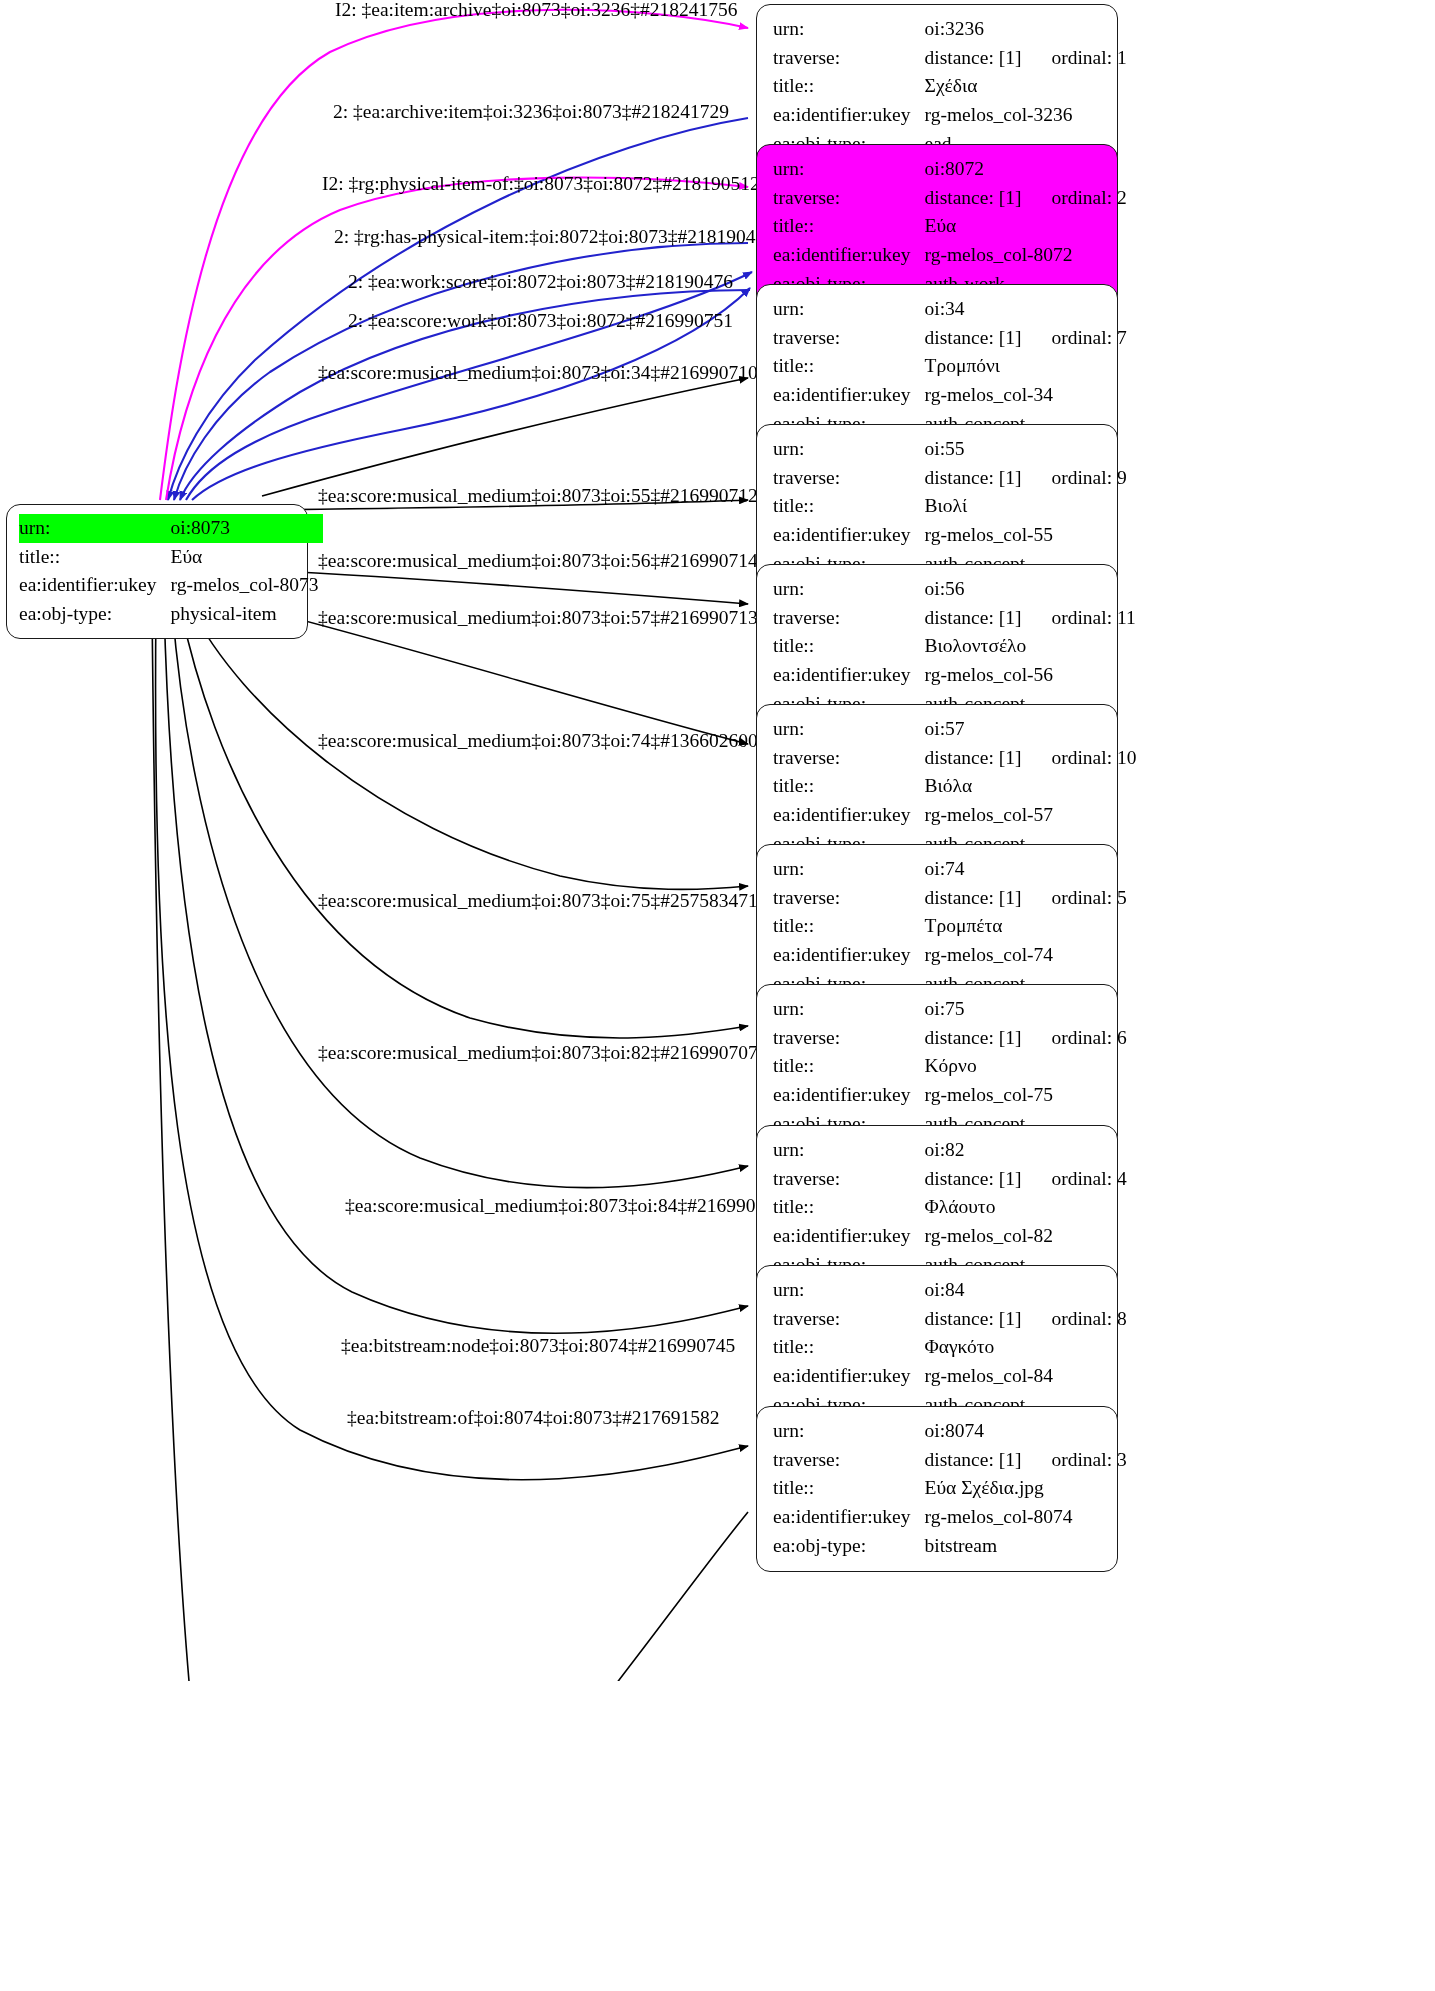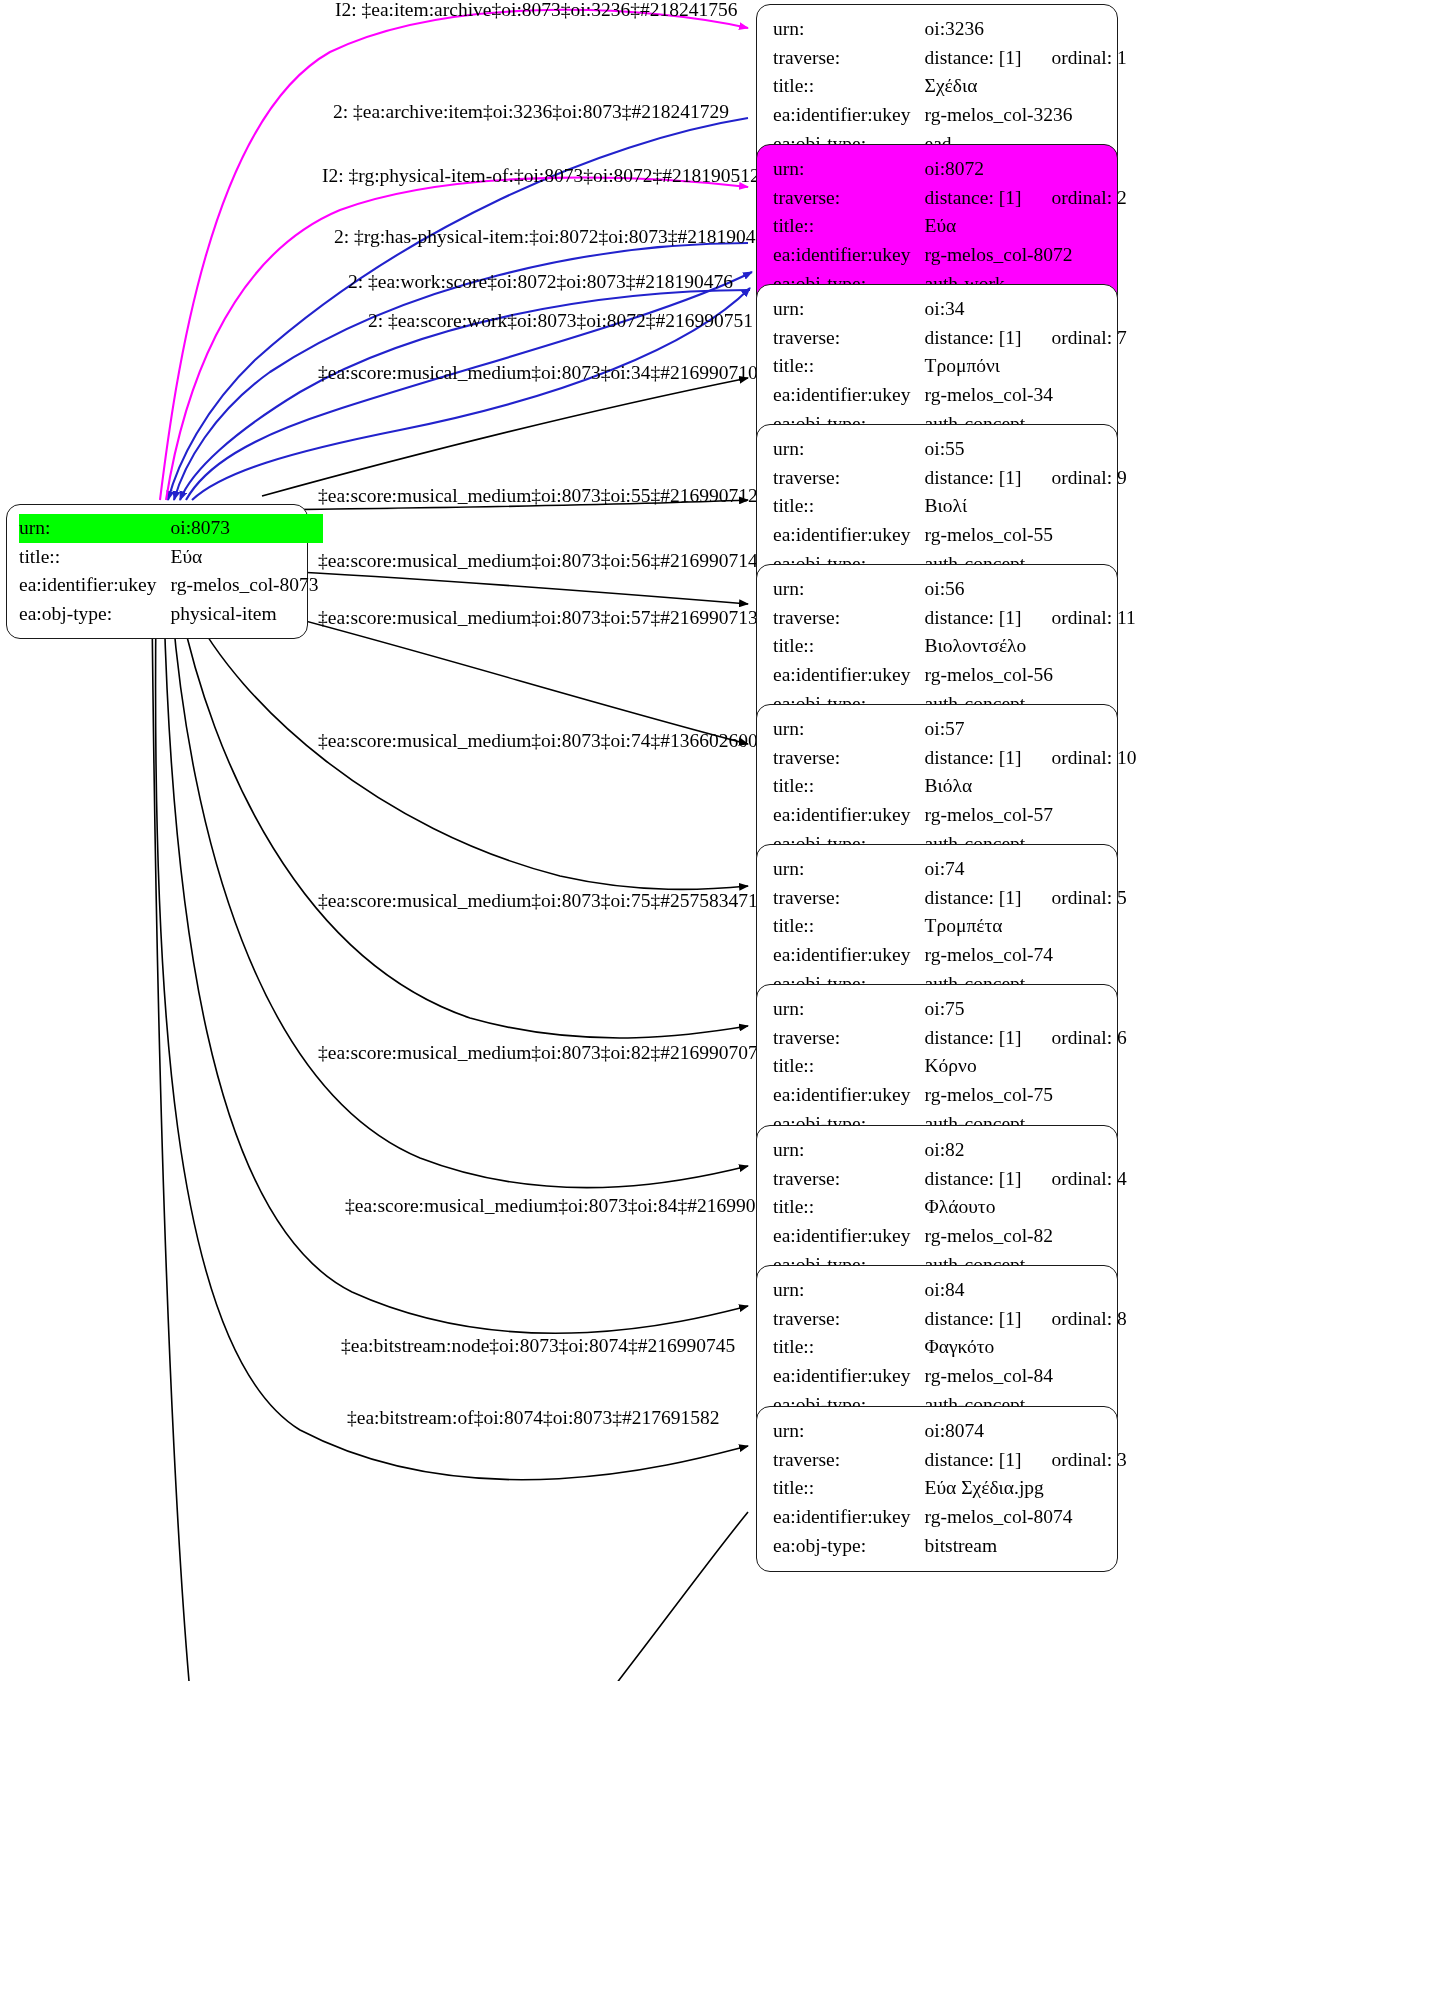--- a/index.html
+++ b/index.html
@@ -125,24 +125,24 @@
 
     <path d="M 164 606 C 172 900 208 1220 352 1292 C 520 1368 700 1318 748 1306" fill="none" stroke="#000000" stroke-width="1.6" marker-end="url(#arrow-black)"></path>
 
     <path d="M 156 606 C 152 980 170 1350 300 1430 C 480 1524 700 1458 748 1446" fill="none" stroke="#000000" stroke-width="1.6" marker-end="url(#arrow-black)"></path>
 
     <path d="M 748 1512 C 660 1620 520 1830 400 1920 C 330 1966 270 1960 225 1900 C 180 1820 158 1200 152 606" fill="none" stroke="#000000" stroke-width="1.6" marker-end="url(#arrow-black)"></path>
   </svg>
 
   <div class="edge-label" style="left:335px; top:0px;">I2: ‡ea:item:archive‡oi:8073‡oi:3236‡#218241756</div>
   <div class="edge-label" style="left:333px; top:102px;">2: ‡ea:archive:item‡oi:3236‡oi:8073‡#218241729</div>
-  <div class="edge-label" style="left:322px; top:166px;">I2: ‡rg:physical-item-of:‡oi:8073‡oi:8072‡#218190512</div>
+  <div class="edge-label" style="left:322px; top:174px;">I2: ‡rg:physical-item-of:‡oi:8073‡oi:8072‡#218190512</div>
   <div class="edge-label" style="left:334px; top:227px;">2: ‡rg:has-physical-item:‡oi:8072‡oi:8073‡#218190473</div>
   <div class="edge-label" style="left:348px; top:272px;">2: ‡ea:work:score‡oi:8072‡oi:8073‡#218190476</div>
-  <div class="edge-label" style="left:348px; top:311px;margin-left:20px;">2: ‡ea:score:work‡oi:8073‡oi:8072‡#216990751</div>
+  <div class="edge-label" style="left:348px; top:311px;">2: ‡ea:score:work‡oi:8073‡oi:8072‡#216990751</div>
   <div class="edge-label" style="left:318px; top:363px;">‡ea:score:musical_medium‡oi:8073‡oi:34‡#216990710</div>
   <div class="edge-label" style="left:318px; top:486px;">‡ea:score:musical_medium‡oi:8073‡oi:55‡#216990712</div>
   <div class="edge-label" style="left:318px; top:551px;">‡ea:score:musical_medium‡oi:8073‡oi:56‡#216990714</div>
   <div class="edge-label" style="left:318px; top:608px;">‡ea:score:musical_medium‡oi:8073‡oi:57‡#216990713</div>
   <div class="edge-label" style="left:318px; top:731px;">‡ea:score:musical_medium‡oi:8073‡oi:74‡#136602600</div>
   <div class="edge-label" style="left:318px; top:891px;">‡ea:score:musical_medium‡oi:8073‡oi:75‡#257583471</div>
   <div class="edge-label" style="left:318px; top:1043px;">‡ea:score:musical_medium‡oi:8073‡oi:82‡#216990707</div>
   <div class="edge-label" style="left:318px; top:1196px;margin-left:27px;">‡ea:score:musical_medium‡oi:8073‡oi:84‡#216990711</div>
   <div class="edge-label" style="left:341px; top:1336px;">‡ea:bitstream:node‡oi:8073‡oi:8074‡#216990745</div>
   <div class="edge-label" style="left:347px; top:1408px;">‡ea:bitstream:of‡oi:8074‡oi:8073‡#217691582</div>

